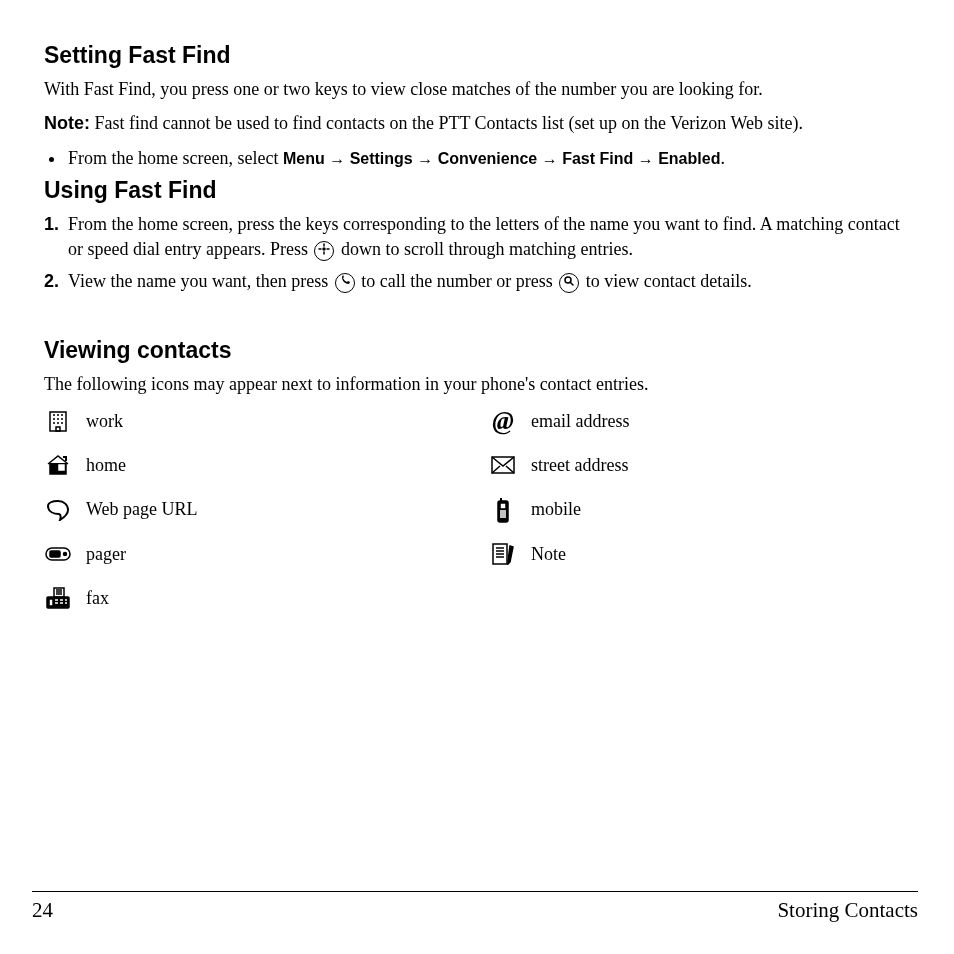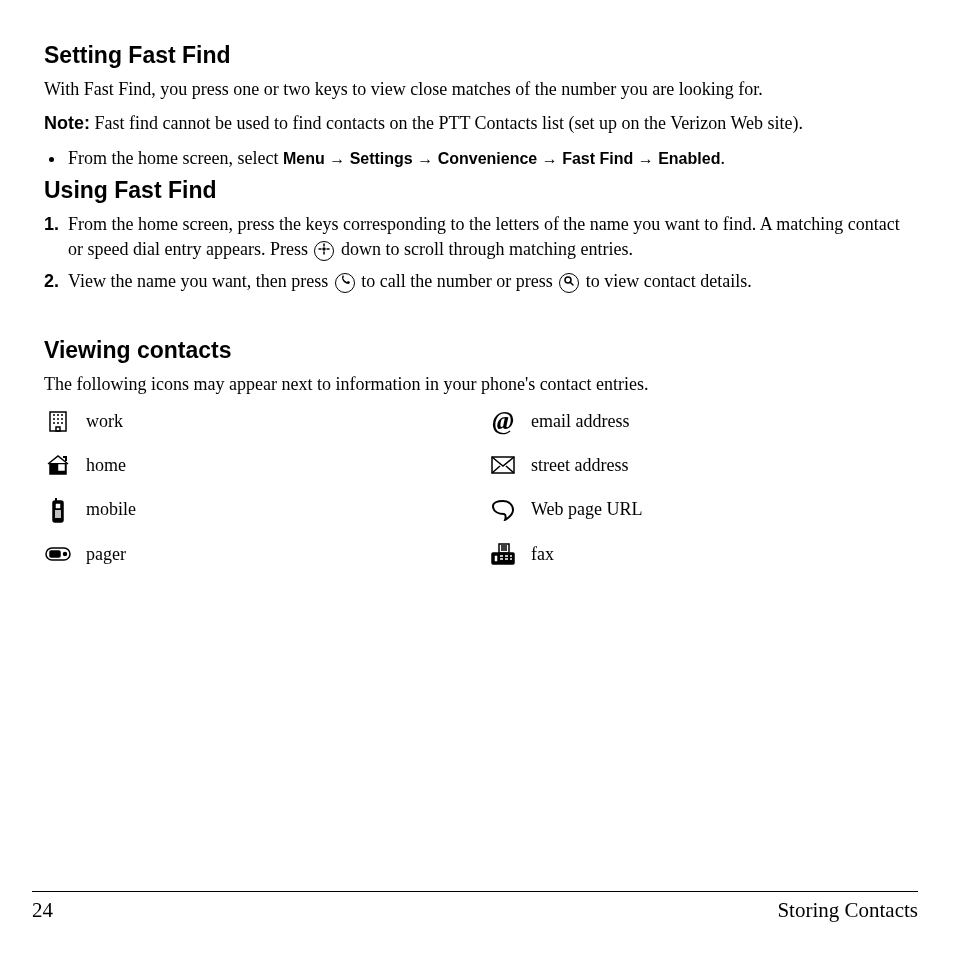--- a/index.html
+++ b/index.html
@@ -174,47 +174,57 @@
           <svg width="24" height="18" viewBox="0 0 24 18">
               <rect x="1" y="1" width="22" height="16"></rect>
               <path d="M1 1l11 9L23 1M1 17l8-7M23 17l-8-7"></path>
             </svg>
         </span>
         <span>street address</span>
       </div>
 
       <div class="icon-row">
         <span class="ico">
+          <svg width="24" height="22" viewBox="0 0 24 22">
+              <path d="M12 2c6 0 10 4 10 9s-8 10-8 10 2-5-1-6c-5 0-11-2-11-8 0-3 4-5 10-5z" stroke-width="2"></path>
+            </svg>
+        </span>
+        <span>Web page URL</span>
+      </div>
+      <div class="icon-row">
+        <span class="ico">
           <svg width="16" height="26" viewBox="0 0 16 26">
               <rect x="3" y="4" width="10" height="21" rx="2" fill="#000"></rect>
               <rect x="5" y="6" width="6" height="6" fill="#fff"></rect>
               <path d="M5 14h6M5 16h6M5 18h6M5 20h6" stroke="#fff"></path>
               <path d="M6 4V1" stroke-width="2"></path>
             </svg>
         </span>
         <span>mobile</span>
       </div>
-      <div class="icon-row">
-        <span class="ico">
-          <svg width="24" height="22" viewBox="0 0 24 22">
-              <path d="M12 2c6 0 10 4 10 9s-8 10-8 10 2-5-1-6c-5 0-11-2-11-8 0-3 4-5 10-5z" stroke-width="2"></path>
-            </svg>
-        </span>
-        <span>Web page URL</span>
-      </div>
 
       <div class="icon-row">
         <span class="ico">
           <svg width="26" height="16" viewBox="0 0 26 16">
               <rect x="1" y="2" width="24" height="12" rx="6"></rect>
               <rect x="5" y="5" width="10" height="6" rx="1" fill="#000"></rect>
               <circle cx="20" cy="8" r="1.5" fill="#000"></circle>
             </svg>
         </span>
         <span>pager</span>
+      </div>
+      <div class="icon-row">
+        <span class="ico">
+          <svg width="24" height="22" viewBox="0 0 24 22">
+              <rect x="2" y="1" width="14" height="20"></rect>
+              <path d="M5 5h8M5 8h8M5 11h8M5 14h8"></path>
+              <path d="M19 3l3 1-3 15-2 2 0-3z" fill="#000"></path>
+            </svg>
+        </span>
+        <span>Note</span>
       </div>
 
       <div class="icon-row">
         <span class="ico">
           <svg width="24" height="22" viewBox="0 0 24 22">
               <rect x="8" y="1" width="10" height="9"></rect>
               <path d="M10 3h6M10 5h6M10 7h6"></path>
               <rect x="1" y="10" width="22" height="11" rx="1" fill="#000"></rect>
               <rect x="3" y="12" width="4" height="7" fill="#fff"></rect>
               <path d="M9 13h3M14 13h3M19 13h2M9 16h3M14 16h3M19 16h2" stroke="#fff"></path>

